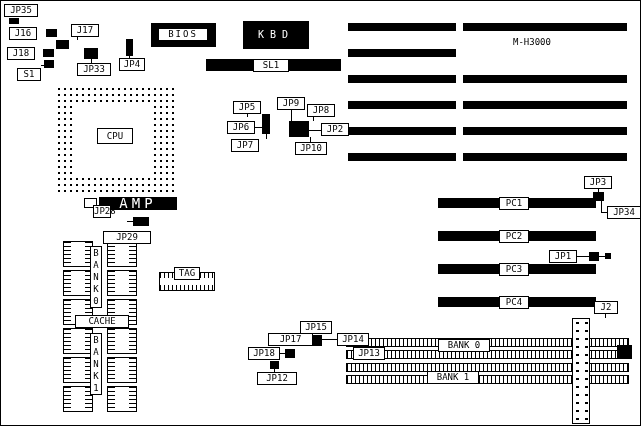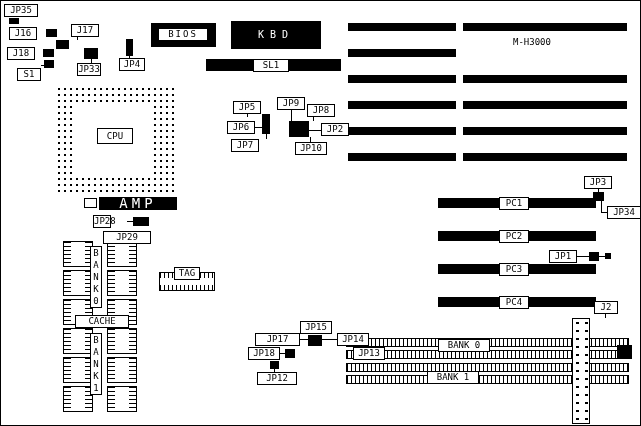--- a/index.html
+++ b/index.html
@@ -117,27 +117,27 @@
   <div class="line" style="left:76px;top:36px;width:1px;height:3px"></div>
   <div class="conn" style="left:55px;top:39px;width:13px;height:9px"></div>
   <div class="lbl" style="left:6px;top:46px;width:28px">J18</div>
   <div class="conn" style="left:42px;top:48px;width:11px;height:8px"></div>
   <div class="lbl" style="left:16px;top:67px;width:24px">S1</div>
   <div class="line" style="left:40px;top:64px;width:3px;height:1px"></div>
   <div class="conn" style="left:43px;top:59px;width:10px;height:8px"></div>
 
   <div class="bar" style="left:150px;top:22px;width:65px;height:24px"></div>
   <div class="lbl" style="left:157px;top:27px;width:50px;letter-spacing:2px">BIOS</div>
-  <div class="blackchip" style="left:230px;top:20px;width:90px;height:28px;line-height:28px;letter-spacing:6px">KBD</div>
+  <div class="blackchip" style="left:242px;top:20px;width:66px;height:28px;line-height:28px;letter-spacing:6px">KBD</div>
   <div class="bar" style="left:205px;top:58px;width:135px;height:12px"></div>
   <div class="lbl" style="left:252px;top:58px;width:36px">SL1</div>
 
   <div class="conn" style="left:83px;top:47px;width:14px;height:11px"></div>
   <div class="line" style="left:90px;top:58px;width:1px;height:4px"></div>
-  <div class="lbl" style="left:76px;top:62px;width:24px">JP33</div>
+  <div class="lbl" style="left:76px;top:62px;width:34px">JP33</div>
   <div class="conn" style="left:125px;top:38px;width:7px;height:17px"></div>
   <div class="line" style="left:128px;top:55px;width:1px;height:2px"></div>
   <div class="lbl" style="left:118px;top:57px;width:26px">JP4</div>
 
   <div class="bar" style="left:347px;top:22px;width:108px;height:8px"></div>
   <div class="bar" style="left:347px;top:48px;width:108px;height:8px"></div>
   <div class="bar" style="left:347px;top:74px;width:108px;height:8px"></div>
   <div class="bar" style="left:347px;top:100px;width:108px;height:8px"></div>
   <div class="bar" style="left:347px;top:126px;width:108px;height:8px"></div>
   <div class="bar" style="left:347px;top:152px;width:108px;height:8px"></div>
@@ -176,21 +176,21 @@
   <div class="pincol" style="left:571px;top:317px;width:18px;height:106px"></div>
   <div class="conn" style="left:616px;top:344px;width:15px;height:14px"></div>
 
   <div class="socket" style="left:55px;top:85px;width:118px;height:110px"></div>
   <div class="socket-inner" style="left:75px;top:105px;width:78px;height:70px"></div>
   <div class="lbl" style="left:96px;top:127px;width:36px;height:16px;line-height:14px">CPU</div>
 
   <div class="box" style="left:83px;top:197px;width:13px;height:10px"></div>
   <div class="blackchip" style="left:98px;top:196px;width:78px;height:13px;line-height:13px;font-size:14px;letter-spacing:4px">AMP</div>
 
-  <div class="lbl" style="left:92px;top:214px;width:18px">JP28</div>
+  <div class="lbl" style="left:92px;top:204px;width:18px">JP28</div>
   <div class="line" style="left:126px;top:220px;width:6px;height:1px"></div>
   <div class="conn" style="left:132px;top:216px;width:16px;height:9px"></div>
   <div class="lbl" style="left:102px;top:230px;width:48px">JP29</div>
 
   <div class="chip" style="left:62px;top:240px"></div>
   <div class="chip" style="left:62px;top:269px"></div>
   <div class="chip" style="left:62px;top:298px"></div>
   <div class="chip" style="left:62px;top:327px"></div>
   <div class="chip" style="left:62px;top:356px"></div>
   <div class="chip" style="left:62px;top:385px"></div>
@@ -211,21 +211,21 @@
 
   <div class="simm" style="left:345px;top:337px;width:283px"></div>
   <div class="simm" style="left:345px;top:349px;width:283px"></div>
   <div class="simm" style="left:345px;top:362px;width:283px"></div>
   <div class="simm" style="left:345px;top:374px;width:283px"></div>
   <div class="lbl" style="left:437px;top:338px;width:52px">BANK 0</div>
   <div class="lbl" style="left:426px;top:370px;width:52px">BANK 1</div>
 
   <div class="lbl" style="left:299px;top:320px;width:32px">JP15</div>
   <div class="conn" style="left:307px;top:334px;width:14px;height:11px"></div>
-  <div class="lbl" style="left:254px;top:332px;width:45px">JP17</div>
+  <div class="lbl" style="left:267px;top:332px;width:45px">JP17</div>
   <div class="line" style="left:299px;top:338px;width:8px;height:1px"></div>
   <div class="lbl" style="left:336px;top:332px;width:32px">JP14</div>
   <div class="line" style="left:321px;top:338px;width:15px;height:1px"></div>
   <div class="lbl" style="left:247px;top:346px;width:32px">JP18</div>
   <div class="line" style="left:279px;top:352px;width:5px;height:1px"></div>
   <div class="conn" style="left:284px;top:348px;width:10px;height:9px"></div>
   <div class="lbl" style="left:352px;top:346px;width:32px">JP13</div>
   <div class="line" style="left:384px;top:352px;width:5px;height:1px"></div>
   <div class="lbl" style="left:256px;top:371px;width:40px">JP12</div>
   <div class="conn" style="left:269px;top:360px;width:9px;height:8px"></div>

